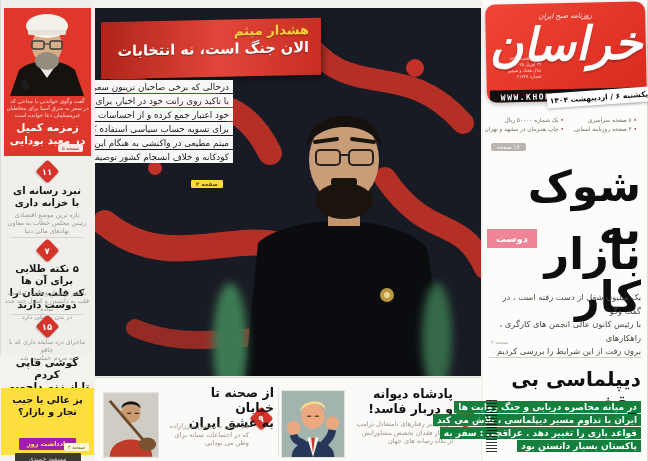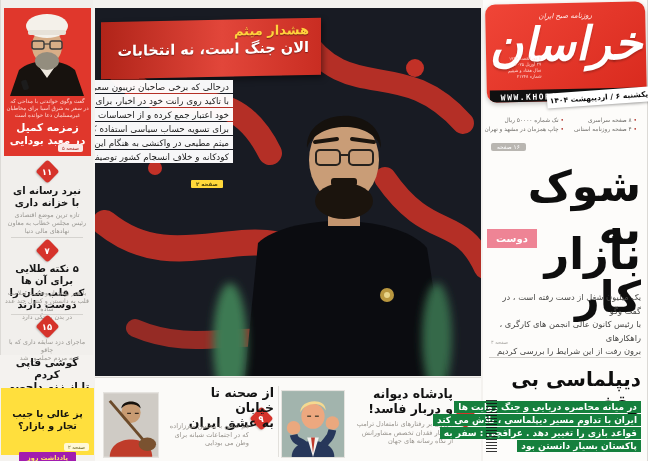--- a/index.html
+++ b/index.html
@@ -18,21 +18,21 @@
   .cleric-tag { position:absolute; bottom:4px; right:8px; background:#fbe9e7; color:#a12620; font-size:5px; padding:1px 4px; border-radius:2px; }
 
   .diamond { width:17px; height:17px; background:#d6332b; transform:rotate(45deg); border-radius:3px; display:flex; align-items:center; justify-content:center; box-shadow:0 1px 2px rgba(0,0,0,.25); }
   .diamond span { transform:rotate(-45deg); color:#fff; font-weight:bold; font-size:8.5px; }
   .sb-diamond { position:absolute; left:38px; }
 
   .sb-title { position:absolute; left:2px; right:2px; text-align:center; font-weight:bold; font-size:10px; line-height:12px; color:#161616; direction:rtl; }
   .sb-teaser { position:absolute; left:2px; right:2px; text-align:center; font-size:6.3px; line-height:8px; color:#9a9893; direction:rtl; }
   .sb-divider { position:absolute; left:10px; right:10px; border-top:1px solid #d5d3cf; }
 
-  .note-box { position:absolute; left:0; top:388px; width:93px; height:67px; background:#ffdf3d; padding-top:20px; text-align:center; }
+  .note-box { position:absolute; left:0; top:388px; width:93px; height:67px; background:#ffdf3d; padding-top:6px; text-align:center; }
   .note-title { font-size:9.5px; font-weight:bold; color:#14140f; direction:rtl; line-height:12px; }
   .note-badge { display:inline-block; margin-top:20px; background:#a21caf; color:#ffe665; font-size:6.5px; font-weight:bold; padding:2px 8px; border-radius:1px; }
   .note-author { margin:3px auto 0; width:66px; background:#3c3b33; color:#d8d6cc; font-size:6.3px; padding:2px 0; border-radius:1px; }
   .note-tag { position:absolute; bottom:4px; right:5px; background:#fff8d6; color:#6b6520; font-size:5px; padding:1px 4px; border-radius:2px; }
 
   
   .center-photo { left:95px; top:8px; width:386px; height:368px; background:#191c24; overflow:hidden; }
   .banner { position:absolute; left:6px; top:12px; width:220px; height:57px;
     background:linear-gradient(90deg,#b02419,#e2463a 55%,#c92d22); transform:skewY(-1.2deg);
     box-shadow:2px 3px 6px rgba(0,0,0,.45); padding:4px 12px 0 6px; text-align:right; direction:rtl; }

